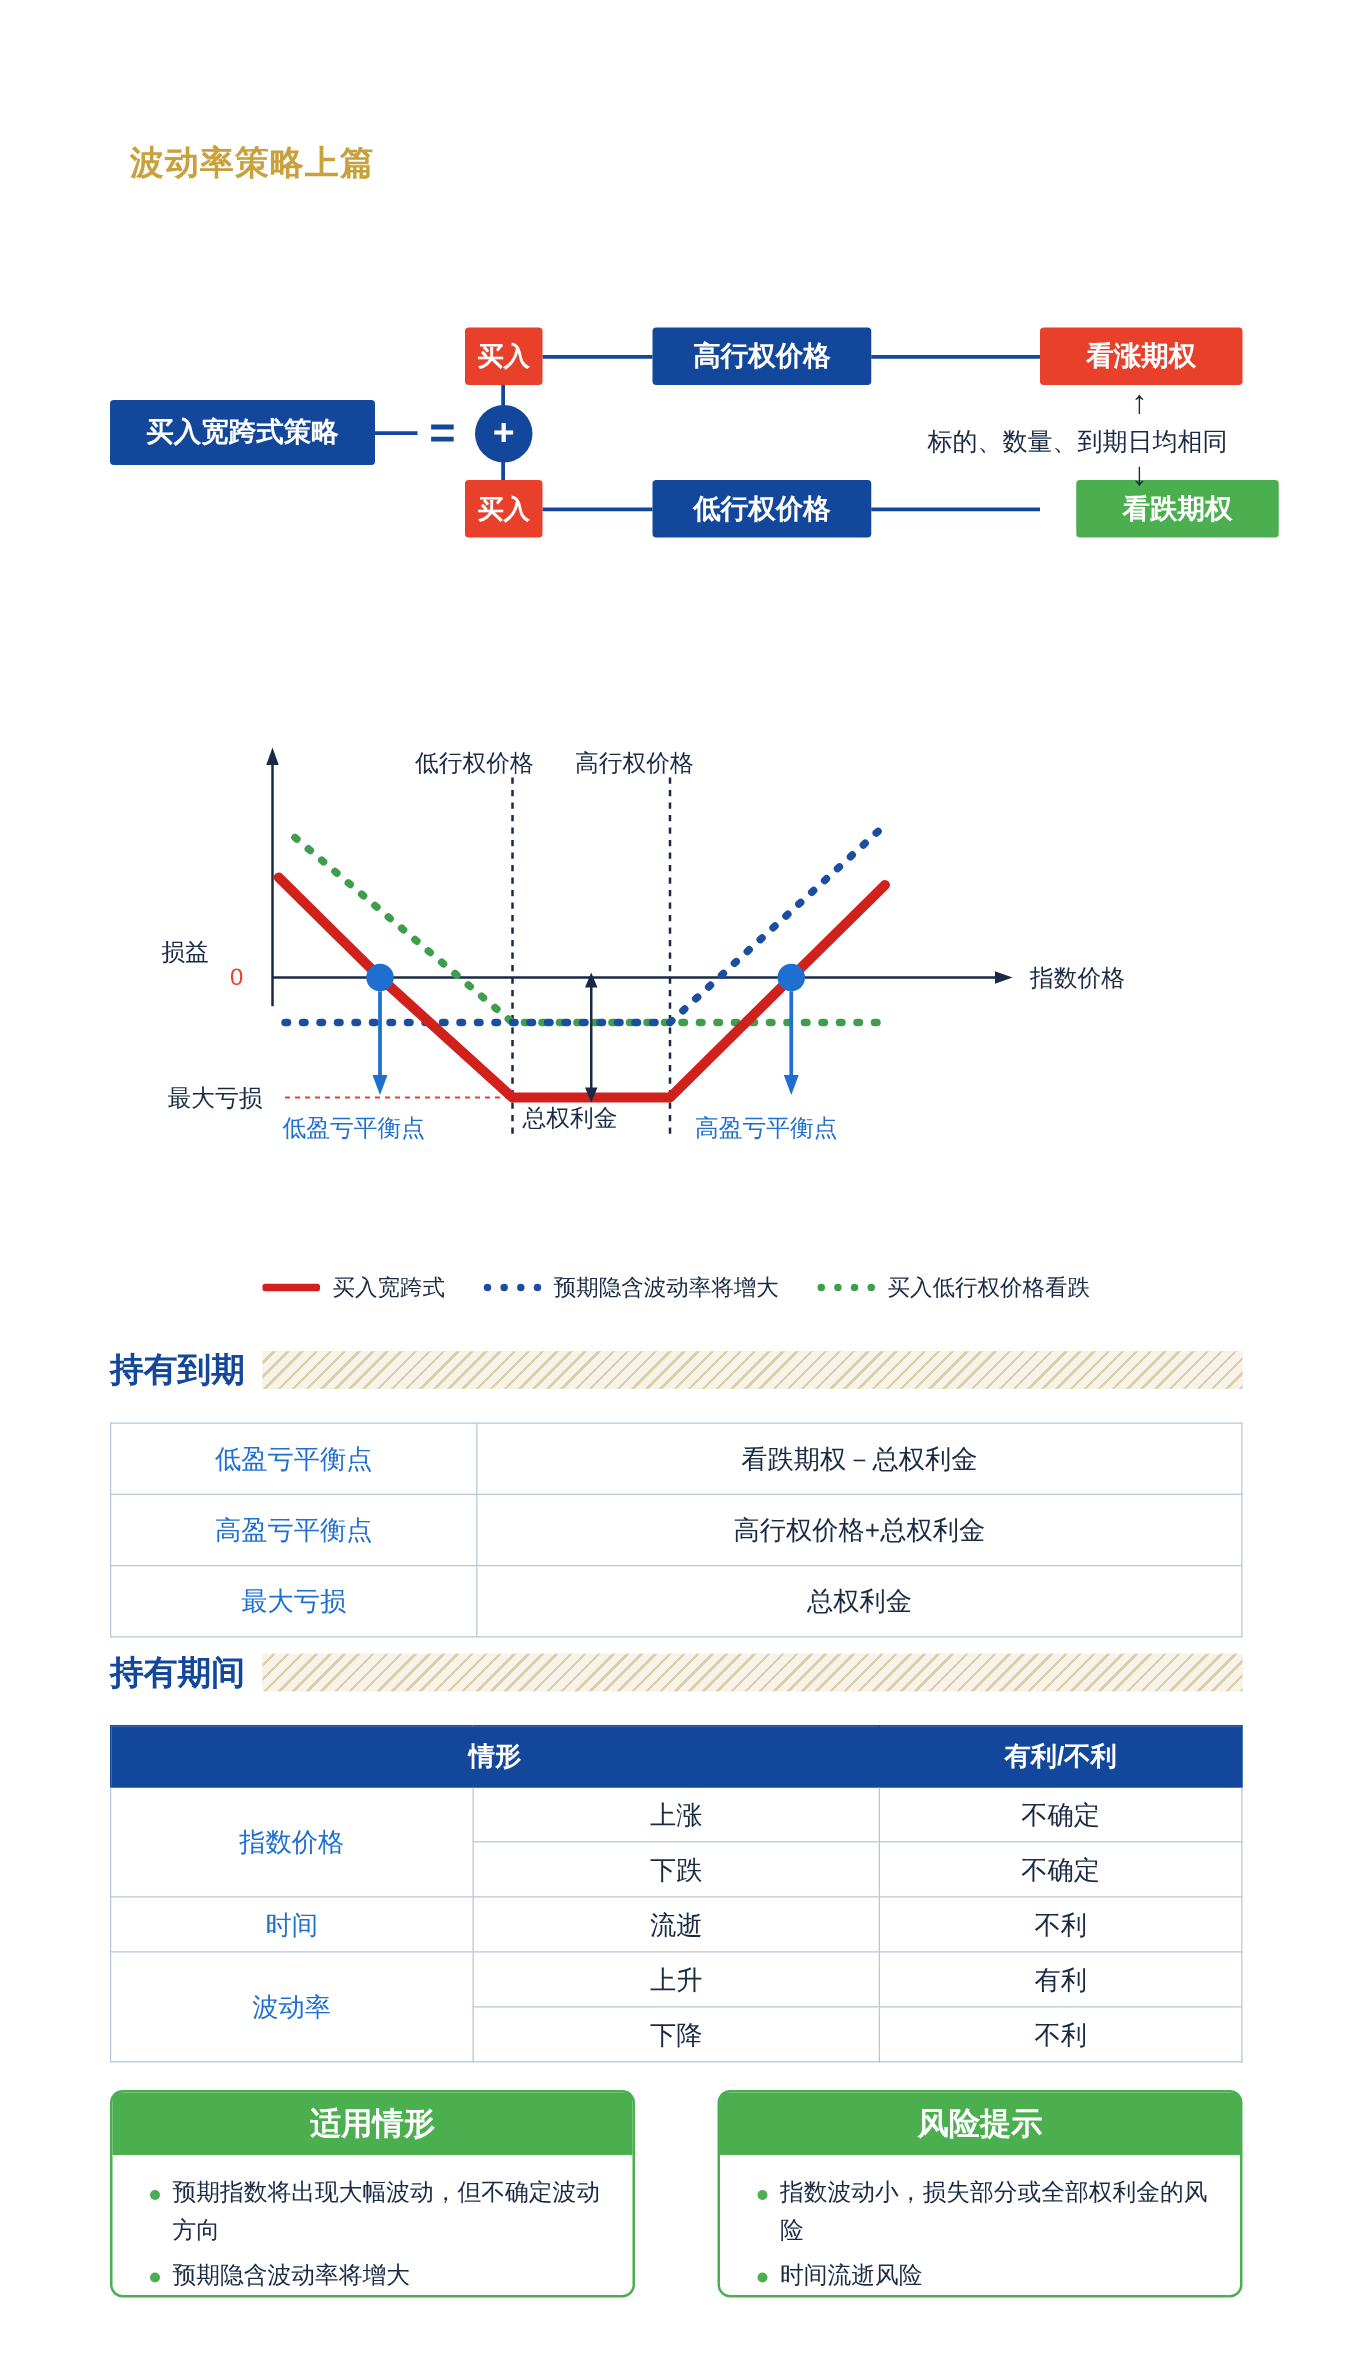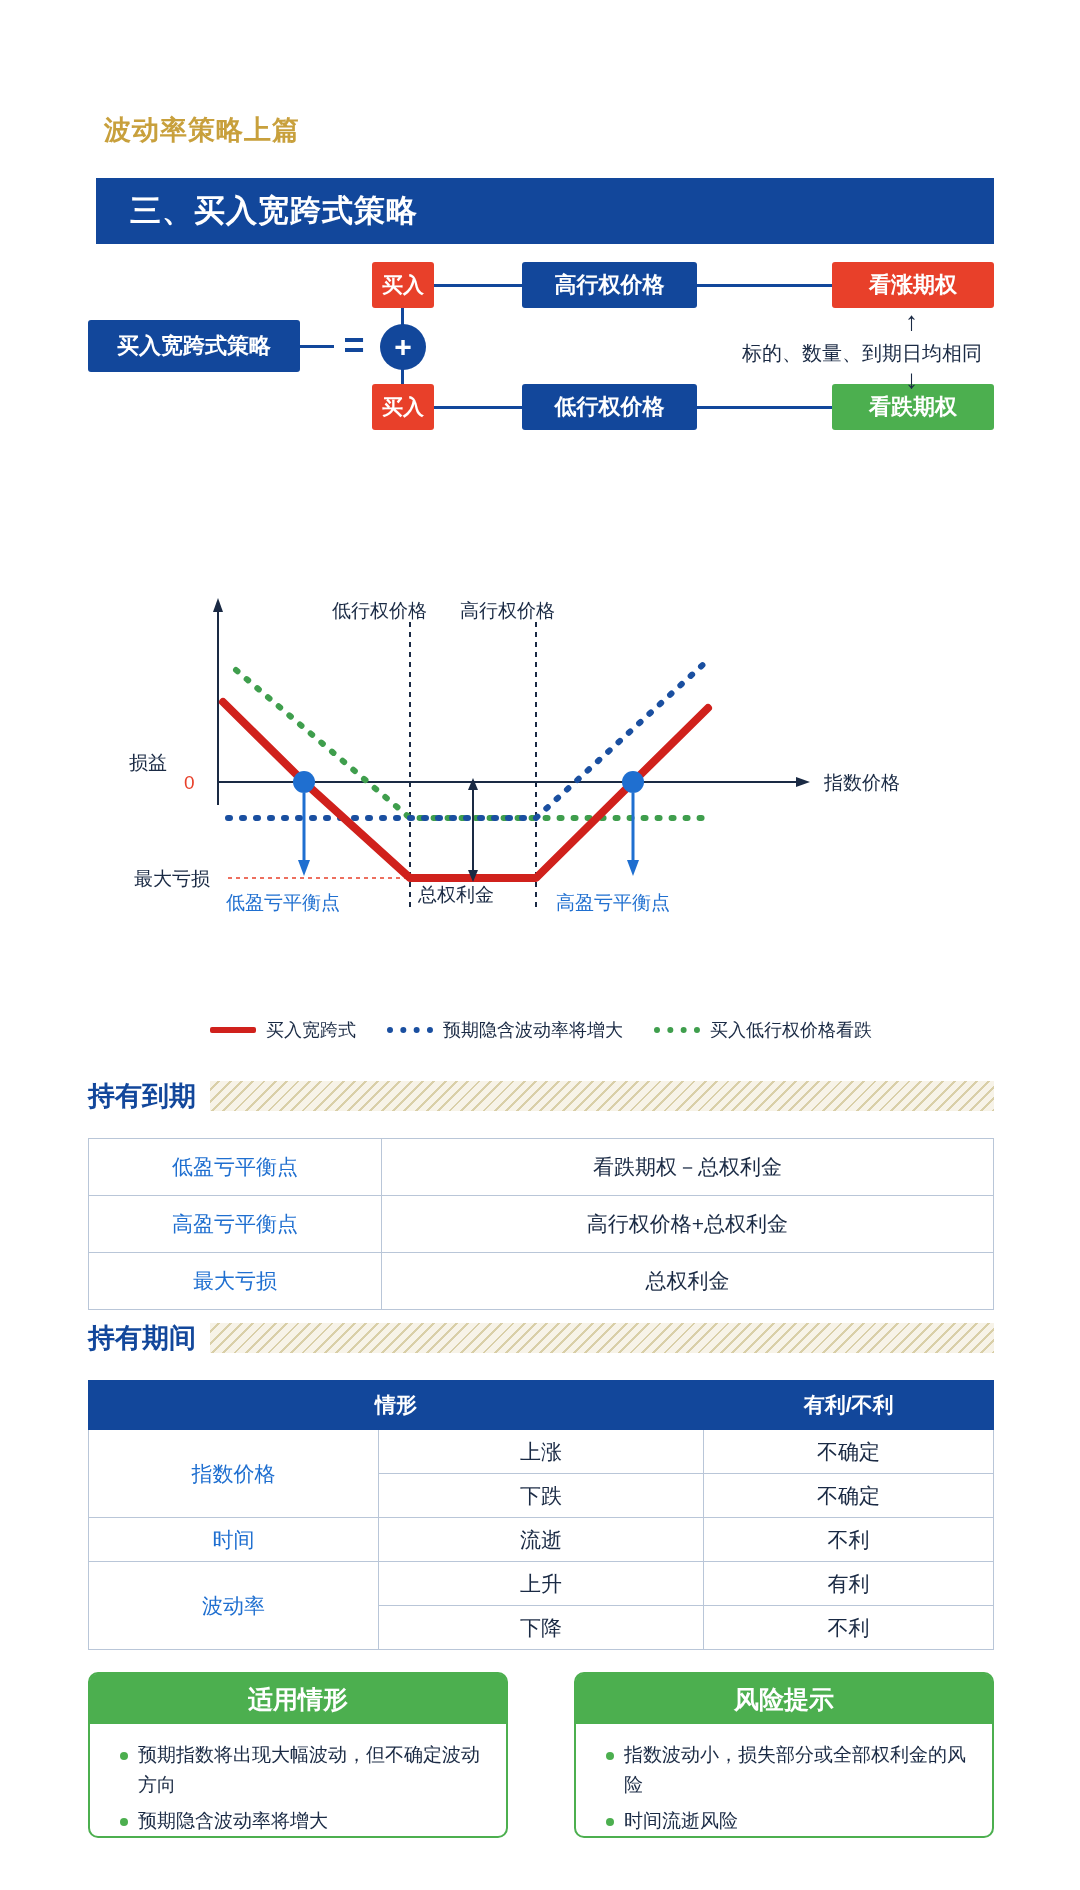--- a/index.html
+++ b/index.html
@@ -68,21 +68,21 @@
     align-items: center;
     justify-content: center;
     font-size: 23px;
     color: #ffffff;
     font-weight: bold;
     border-radius: 3px;
     box-sizing: border-box;
   }
   .box.navy { background: #12479b; }
   .box.red { background: #e8402a; }
-  .box.green { background: #4caf4f; }
+  .box.green { background: #4caf4f; margin-left: 29px; }
 
   .lbl-strategy {
     left: 88px; top: 58px;
     width: 212px; height: 52px;
     font-size: 22px;
   }
   .eq {
     position: absolute;
     left: 334px; top: 58px;
     width: 40px; height: 52px;
@@ -267,24 +267,20 @@
     background: #4caf4f;
   }
 </style>
 </head>
 <body>
 
 <div class="page">
 
   <div class="kicker">波动率策略上篇</div>
 
-  <div class="section-bar">
-    <div class="bar-accent"></div>
-    <div class="title">三、买入宽跨式策略</div>
-  </div>
 
   <div class="compose">
 
     <div class="ln ln-h" style="left:300px; top:83px; width:34px;"></div>
     <div class="ln ln-v" style="left:401px; top:23px; height:40px;"></div>
     <div class="ln ln-v" style="left:401px; top:107px; height:38px;"></div>
     <div class="ln ln-h" style="left:434px; top:22px; width:88px;"></div>
     <div class="ln ln-h" style="left:434px; top:144px; width:88px;"></div>
     <div class="ln ln-h" style="left:697px; top:22px; width:135px;"></div>
     <div class="ln ln-h" style="left:697px; top:144px; width:135px;"></div>

